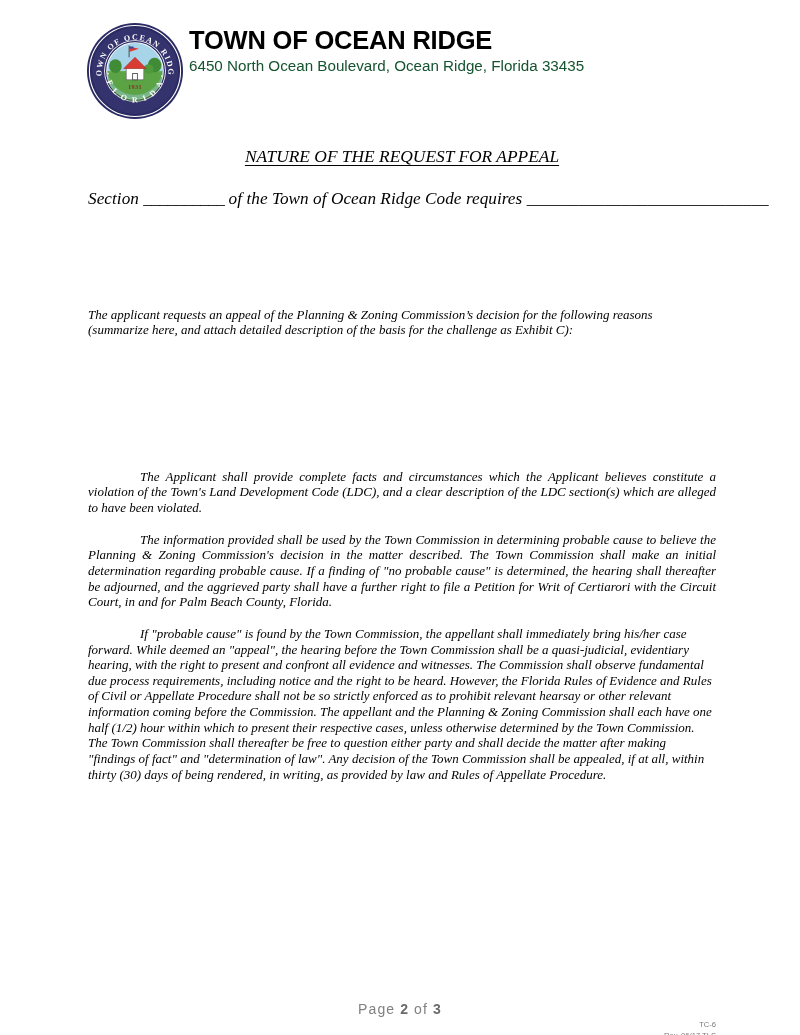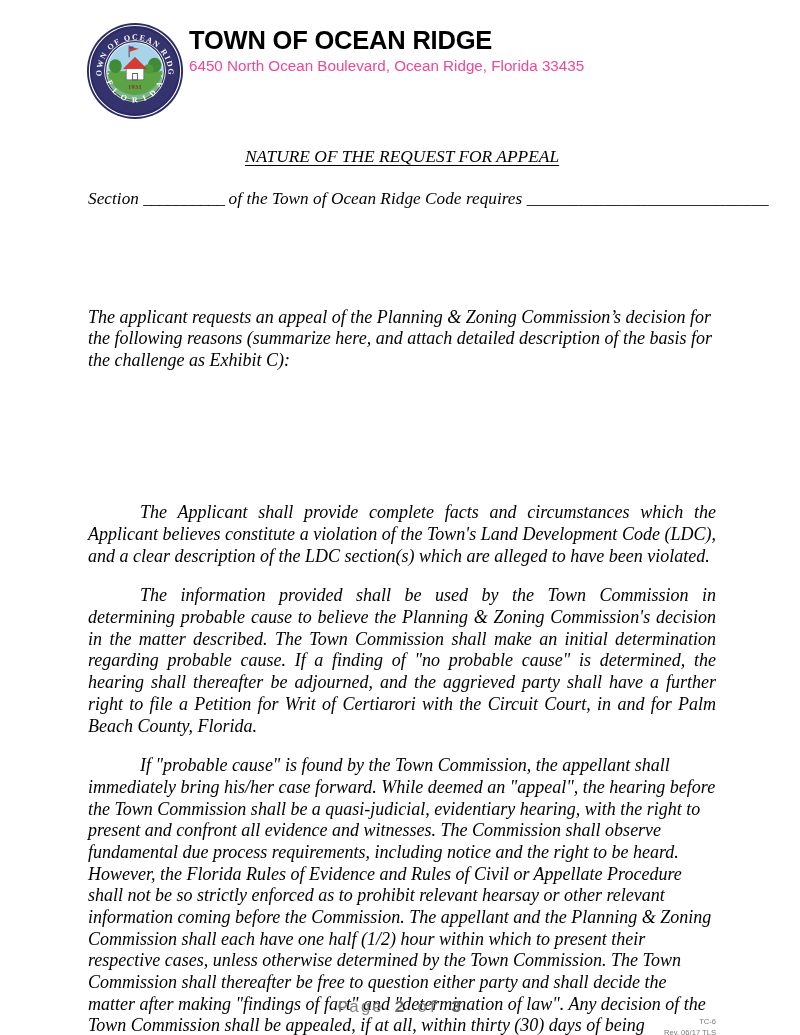--- a/index.html
+++ b/index.html
@@ -46,21 +46,21 @@
   .lh-title {
     font-size: 25.5px;
     font-weight: bold;
     letter-spacing: -0.2px;
     line-height: 1.12;
     color: #000;
   }
   .lh-line {
     font-size: 15.2px;
     line-height: 1.40;
-    color: #ec4899;
+    color: #14532d;
     white-space: nowrap;
   }
 
   
   .doc-body {
     padding: 0 84px 0 88px;
     font-size: 17.2px;
     line-height: 1.21;
     font-style: italic;
   }
@@ -95,21 +95,21 @@
     position: relative;
     overflow: hidden;
     white-space: nowrap;
     font-size: 17.2px;
     letter-spacing: -0.5px;
     color: #000;
   }
 
   .para {
     margin-top: 16px;
-    font-size: 18px;
+    font-size: 13px;
     line-height: 1.205;
   }
   .para.justify {
     text-align: justify;
     text-justify: inter-word;
   }
   .para .indent {
     display: inline-block;
     width: 52px;
   }
@@ -117,22 +117,22 @@
   
   .footer {
     position: absolute;
     left: 0;
     right: 0;
     bottom: 18px;
     width: 800px;
   }
   .page-num {
     text-align: center;
-    font-family: Liberation Mono, monospace;
-    font-size: 17px;
+    font-family: Liberation Sans, sans-serif;
+    font-size: 14px;
     color: #808080;
     letter-spacing: 1.1px;
   }
   .page-num b {
     color: #6b6b6b;
     font-weight: bold;
   }
   .form-code {
     position: absolute;
     right: 84px;

